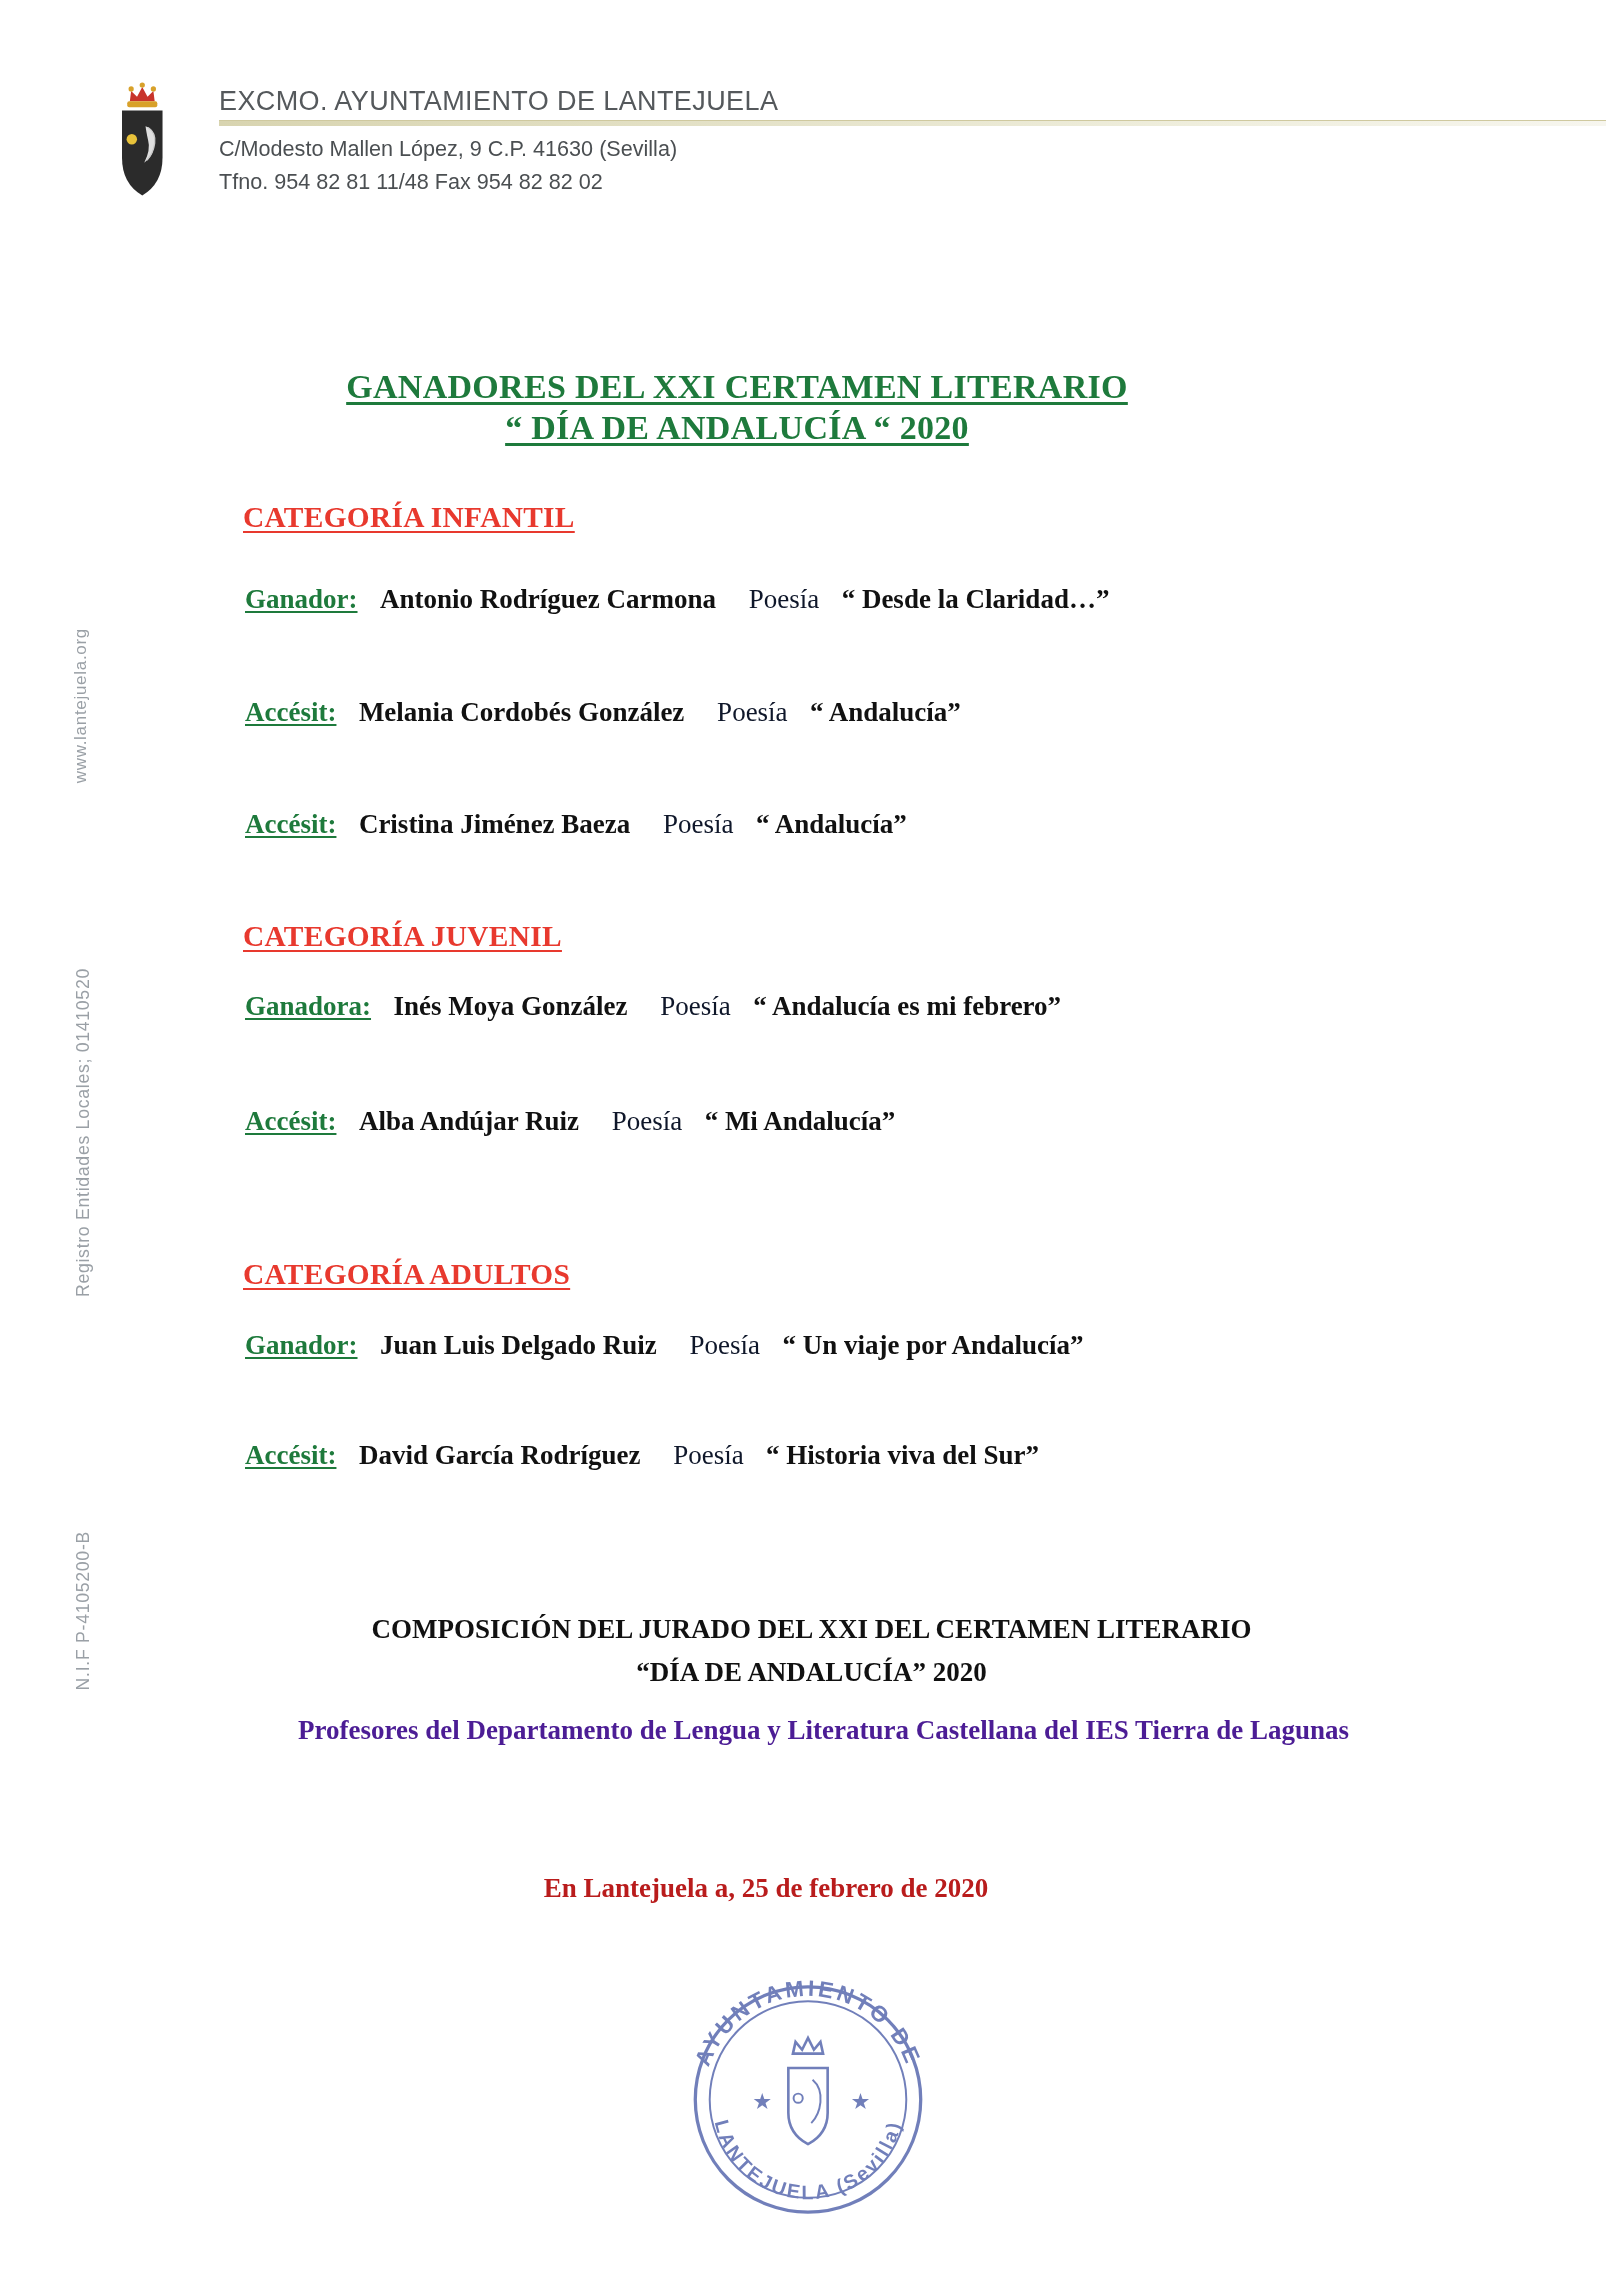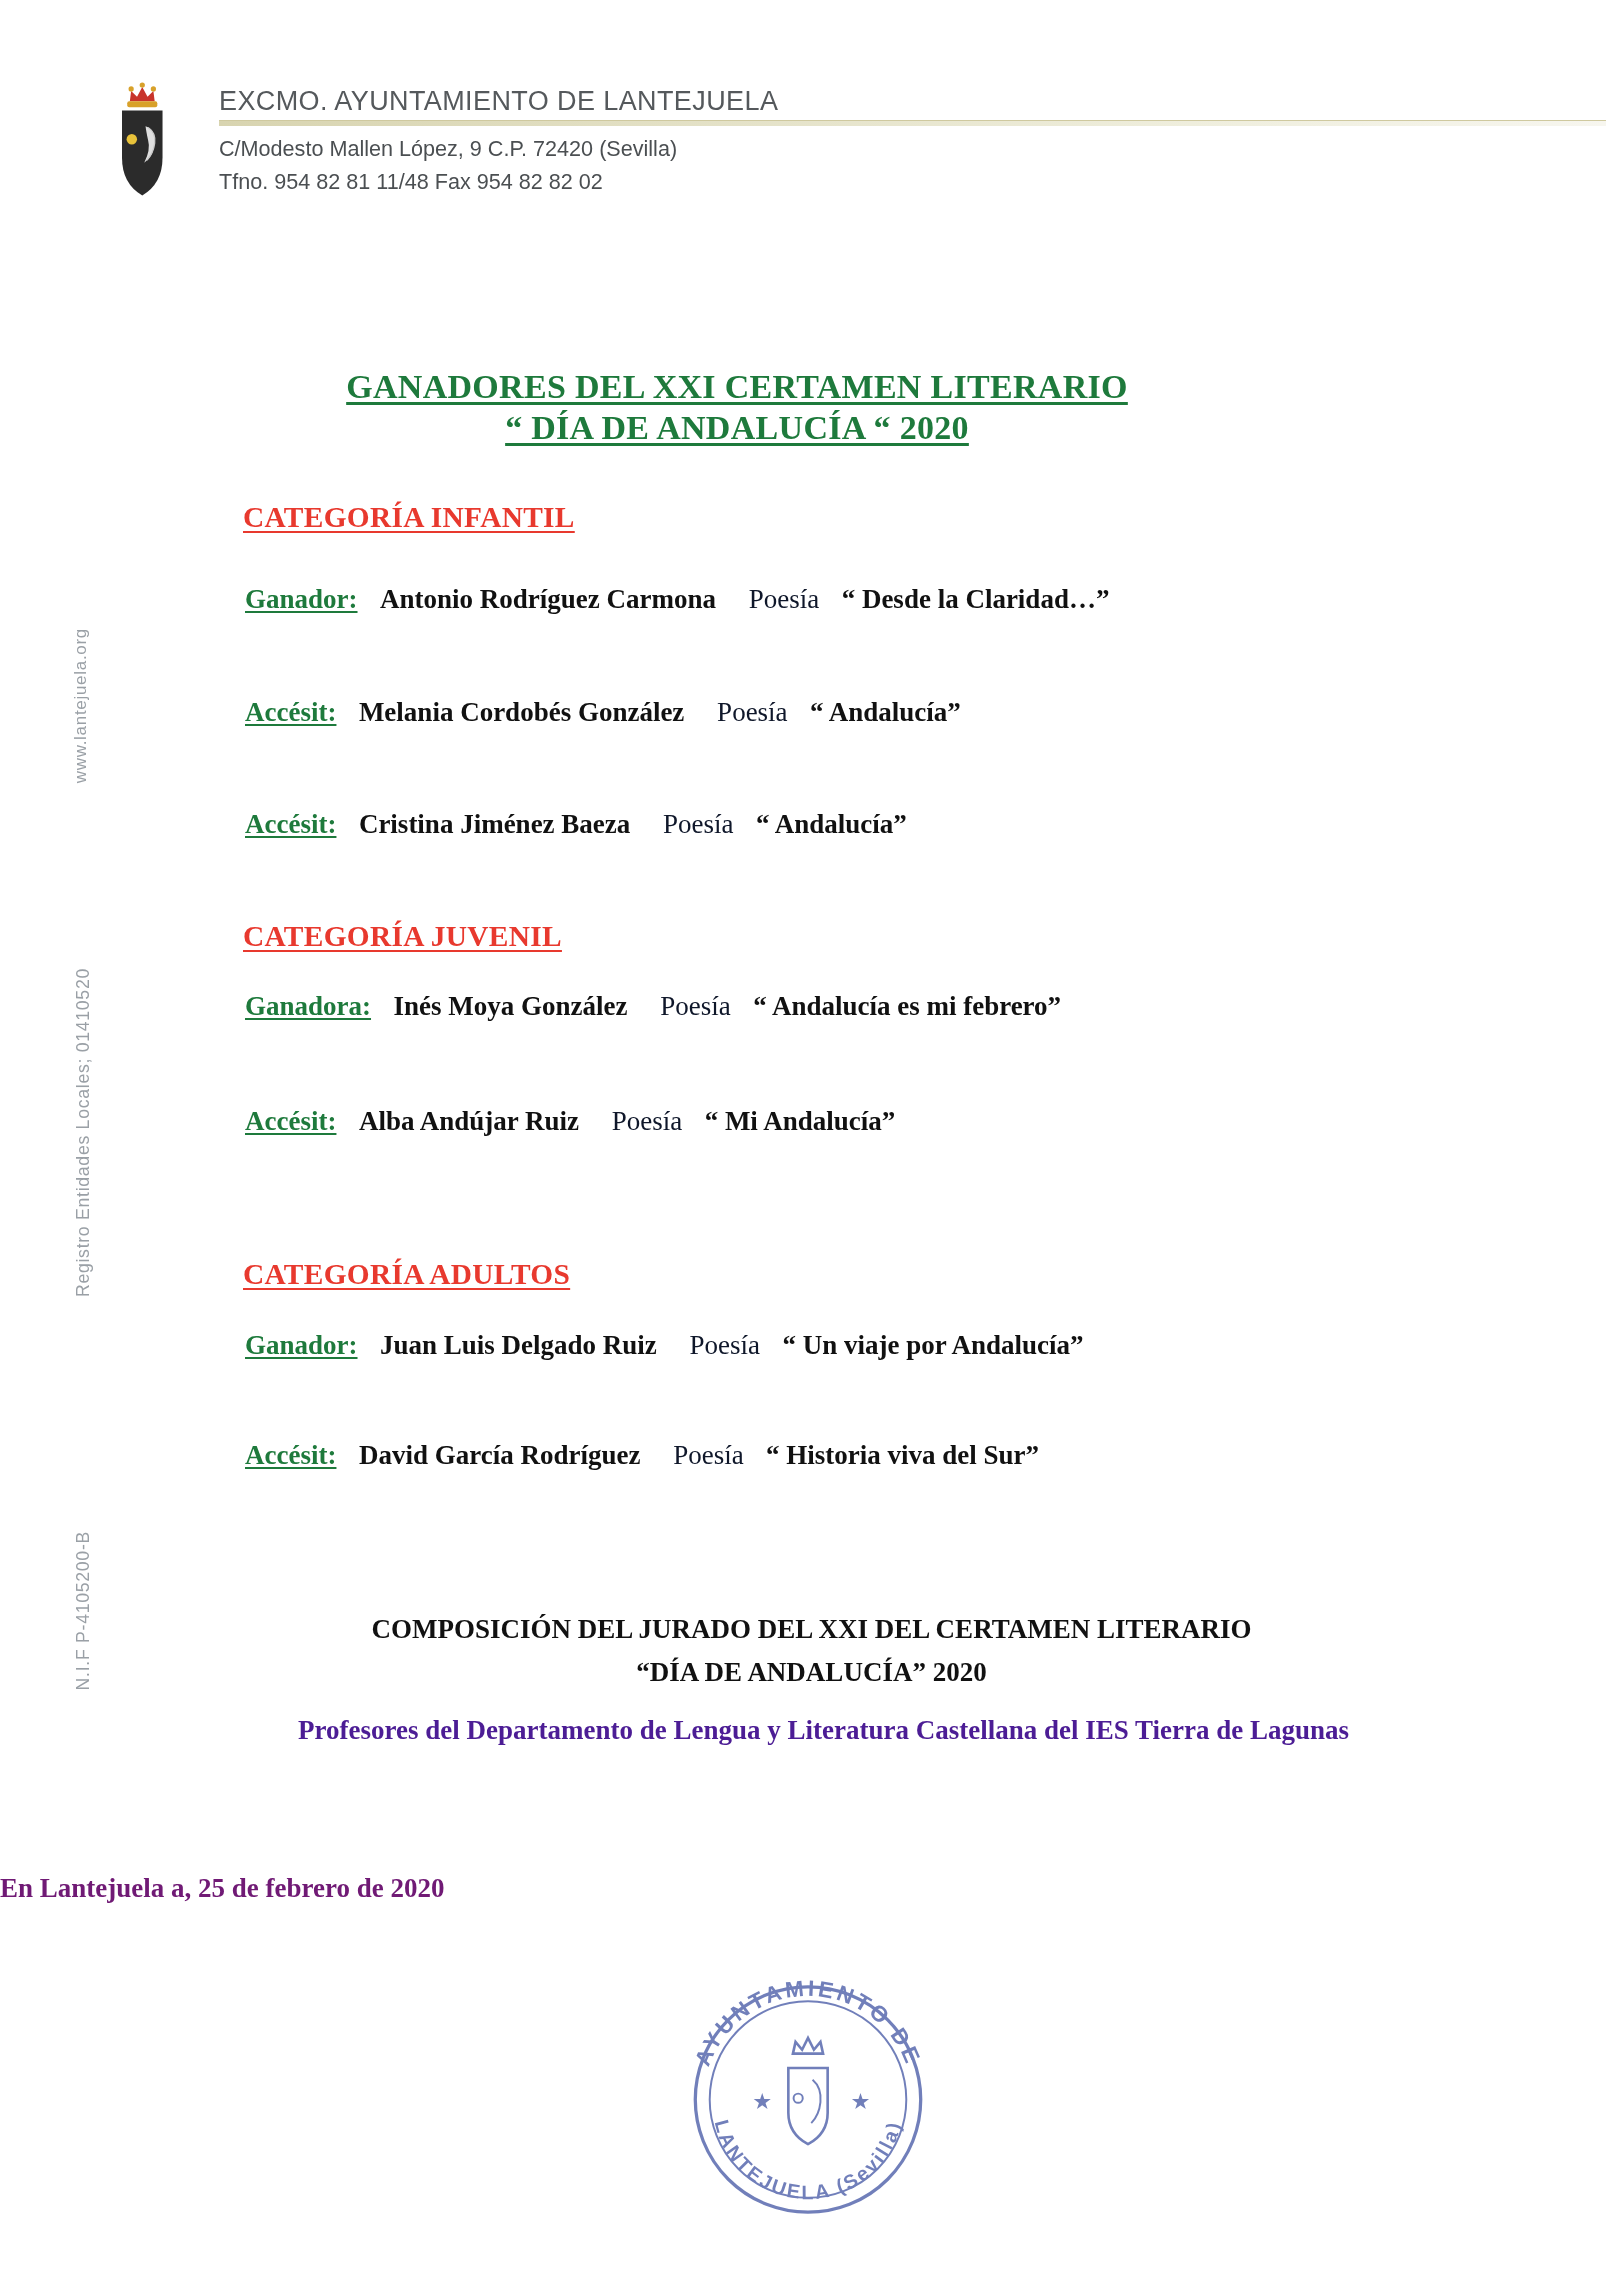--- a/index.html
+++ b/index.html
@@ -176,24 +176,24 @@
     color: #4c1d95;
     white-space: nowrap;
     margin-left: 24px;
   }
 
   .place-date {
     position: absolute;
     top: 1873px;
     left: 0;
     width: 1532px;
-    text-align: left;
-    font-size: 27px;
-    font-weight: bold;
-    color: #701a75;
+    text-align: center;
+    font-size: 27px;
+    font-weight: bold;
+    color: #b91c1c;
   }
 
   
   .stamp {
     position: absolute;
     top: 1937px;
     left: 654px;
     width: 308px;
     height: 308px;
     opacity: 0.72;
@@ -222,21 +222,21 @@
       <circle cx="41" cy="92" r="8" fill="#e8c23a"></circle>
       <path d="M62 72 q16 6 14 26 q-2 20 -16 30 q10 -20 6 -34 q-3 -14 -4 -22 z" fill="#ffffff" opacity="0.85"></path>
       <path d="M66 74 q12 8 10 24 q-2 16 -12 26" fill="none" stroke="#c9c9c9" stroke-width="2"></path>
     </svg>
   </div>
 
   <div class="hrule"></div>
 
   <div class="header-lines">
     <div class="hl1">EXCMO. AYUNTAMIENTO DE LANTEJUELA</div>
-    <div class="hl2">C/Modesto Mallen López, 9    C.P. 72420 (Sevilla)</div>
+    <div class="hl2">C/Modesto Mallen López, 9    C.P. 41630 (Sevilla)</div>
     <div class="hl3">Tfno. 954 82 81 11/48   Fax 954 82 82 02</div>
   </div>
 </div>
 
 <div class="main-title">
   <div class="t-line">GANADORES DEL XXI CERTAMEN LITERARIO</div>
   <div class="t-line">“ DÍA DE ANDALUCÍA “ 2020</div>
 </div>
 
 <div class="cat" id="cat-infantil">CATEGORÍA  INFANTIL</div>

